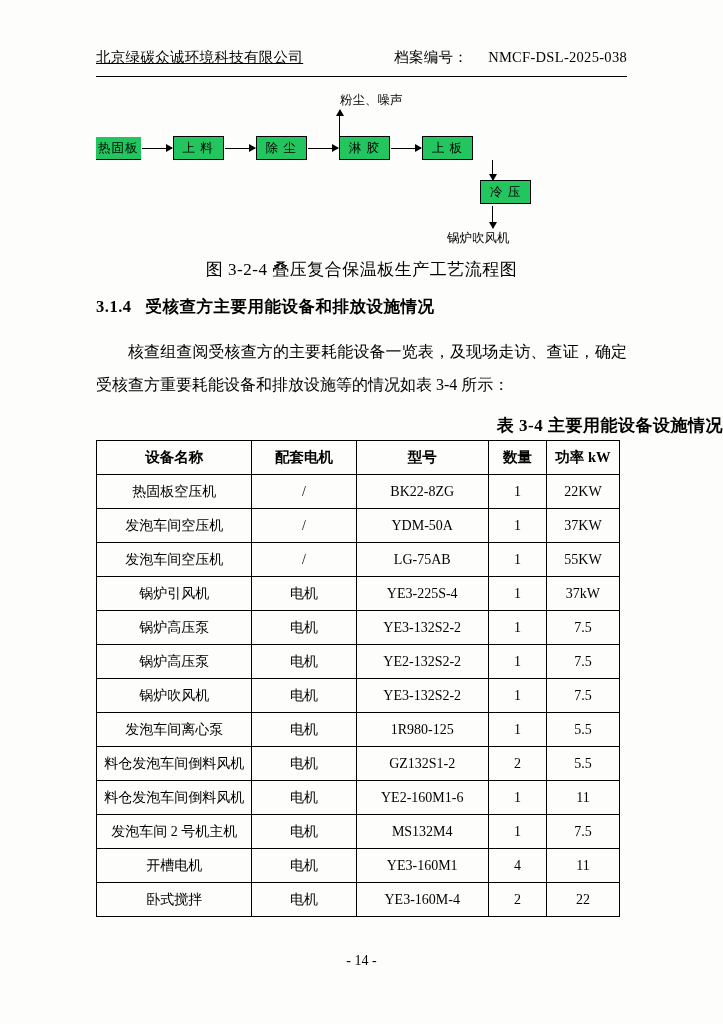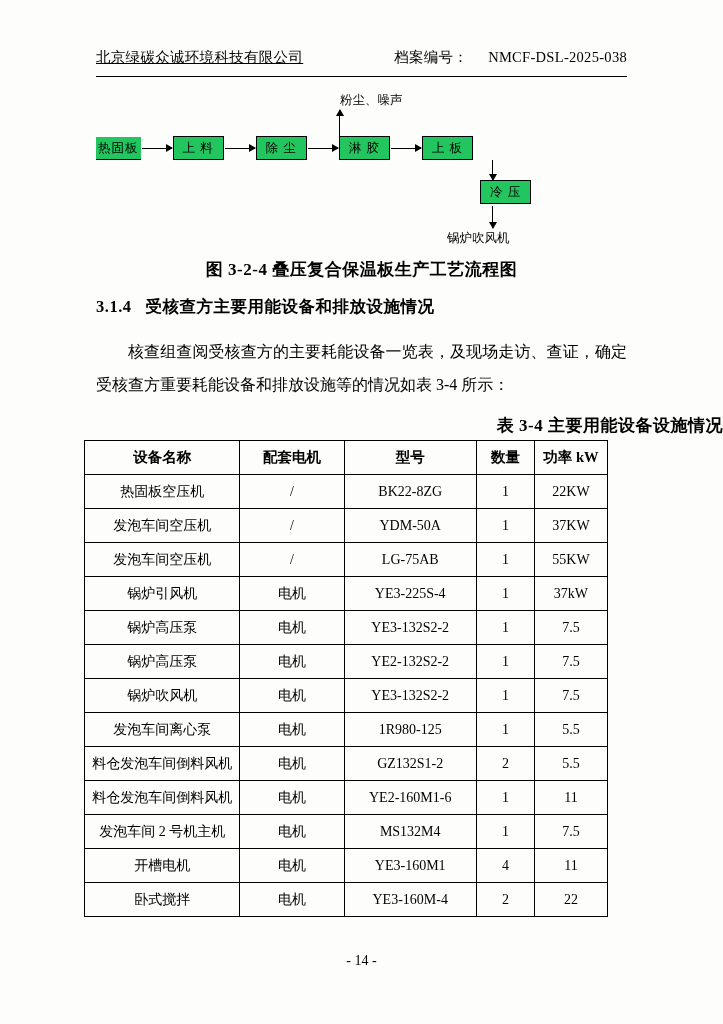--- a/index.html
+++ b/index.html
@@ -144,21 +144,21 @@
     white-space: nowrap;
   }
 
   .fig-caption {
     position: absolute;
     top: 258px;
     left: 0;
     right: 0;
     text-align: center;
     font-size: 17px;
-    font-weight: bold;
+    font-weight: normal;
     letter-spacing: 0.5px;
   }
 
   .sec-title {
     position: absolute;
     top: 296px;
     left: 96px;
     font-size: 16.5px;
     font-weight: bold;
     letter-spacing: 0.5px;
@@ -185,21 +185,21 @@
     right: 0;
     text-align: right;
     font-size: 17px;
     font-weight: bold;
     letter-spacing: 0.5px;
   }
 
   table.equip {
     position: absolute;
     top: 440px;
-    left: 84px;
+    left: 96px;
     width: 524px;
     border-collapse: collapse;
     font-size: 14px;
   }
   table.equip th, table.equip td {
     border: 1px solid #000;
     text-align: center;
     vertical-align: middle;
     height: 33px;
     padding: 0 2px;

